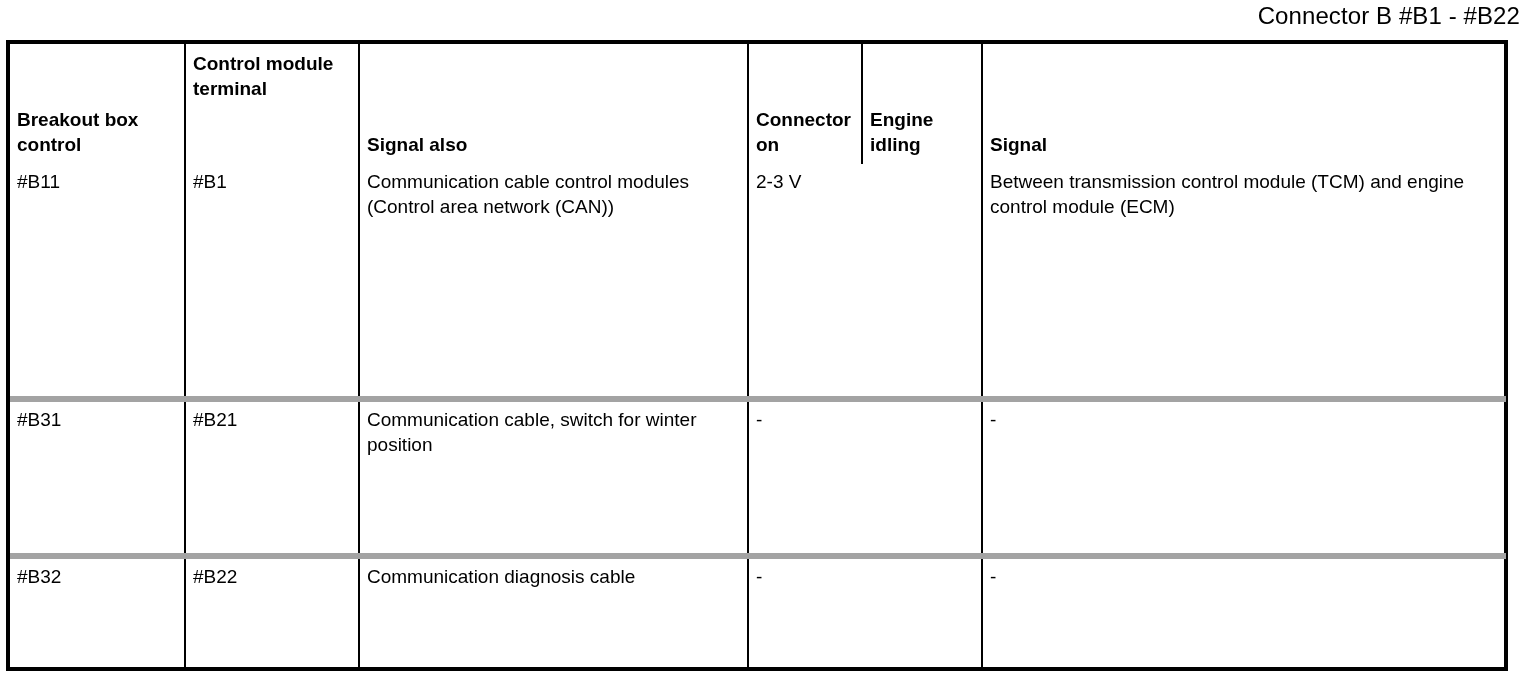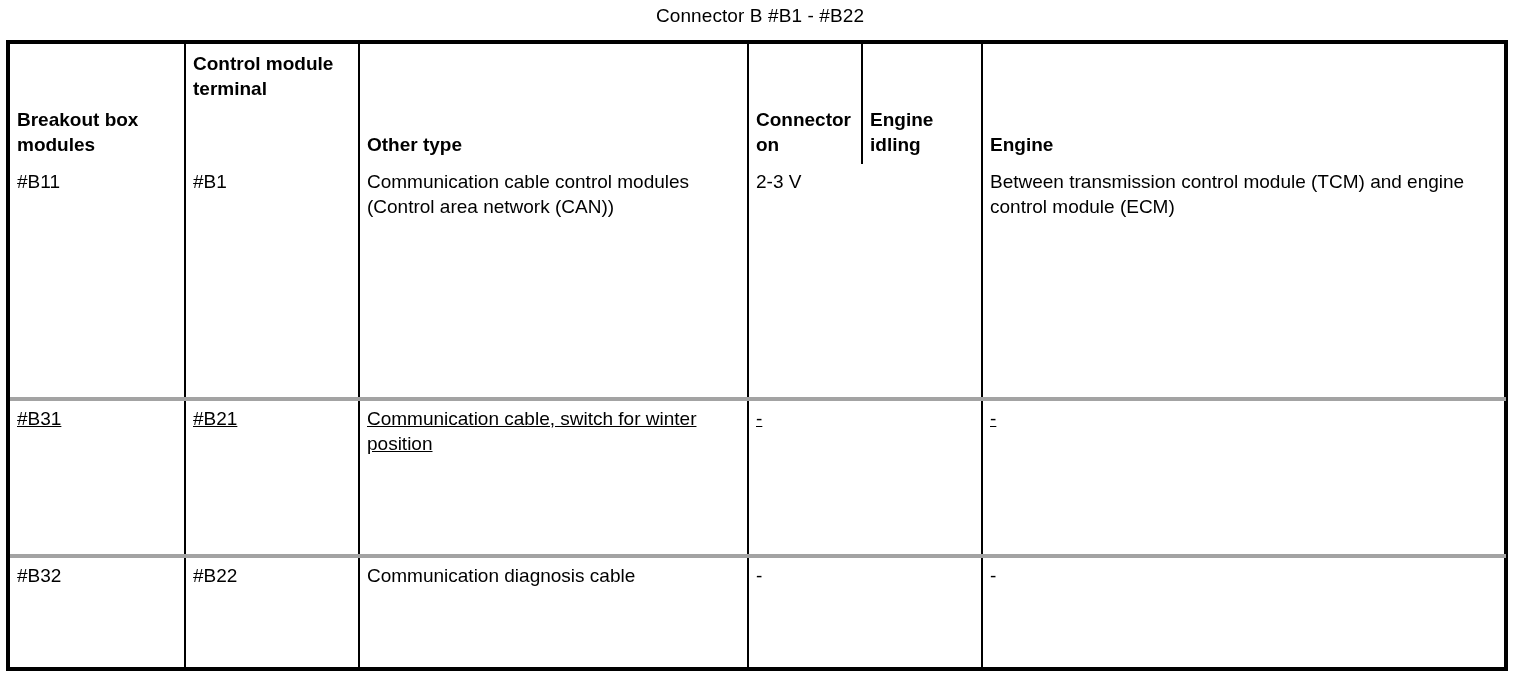--- a/index.html
+++ b/index.html
@@ -17,22 +17,22 @@
   .page {
     position: relative;
     width: 1520px;
     height: 678px;
   }
   .doc-title {
     position: absolute;
     top: 4px;
     left: 0;
     width: 1520px;
-    text-align: center;
-    font-size: 19px;
+    text-align: right;
+    font-size: 24px;
     line-height: 24px;
     letter-spacing: 0.1px;
     color: #000;
   }
   .table-wrap {
     position: absolute;
     left: 6px;
     top: 40px;
     width: 1502px;
     height: 631px;
@@ -51,21 +51,21 @@
   table.spec col.c-breakout  { width: 175px; }
   table.spec col.c-module    { width: 174px; }
   table.spec col.c-signal    { width: 389px; }
   table.spec col.c-ignition  { width: 114px; }
   table.spec col.c-engine    { width: 120px; }
   table.spec col.c-other     { width: 524px; }
 
   table.spec th,
   table.spec td {
     border-right: 2px solid #000;
-    border-bottom: 4px solid #a3a3a3;
+    border-bottom: 6px solid #a3a3a3;
     padding: 5px 7px 6px 7px;
     vertical-align: top;
     text-align: left;
     font-weight: normal;
     word-wrap: break-word;
     overflow-wrap: break-word;
   }
   table.spec th:last-child,
   table.spec td:last-child {
     border-right: none;
@@ -83,21 +83,21 @@
     height: 106px;
     padding-bottom: 7px;
   }
   
   table.spec thead th.top {
     vertical-align: top;
     padding-top: 7px;
   }
 
   .row-tall { height: 102px; }
-  .row-mid  { height: 68px; text-decoration: underline; }
+  .row-mid  { height: 68px; }
   .row-short{ height: 48px; }
 </style>
 </head>
 <body>
 
 <div class="page">
 
   <div class="doc-title">Connector B #B1 - #B22</div>
 
   <div class="table-wrap">
@@ -105,26 +105,26 @@
       <colgroup>
         <col class="c-breakout">
         <col class="c-module">
         <col class="c-signal">
         <col class="c-ignition">
         <col class="c-engine">
         <col class="c-other">
       </colgroup>
       <thead>
         <tr>
-          <th>Breakout box modules</th>
+          <th>Breakout box control</th>
           <th class="top">Control module terminal</th>
-          <th>Other type</th>
+          <th>Signal also</th>
           <th>Connector on</th>
           <th>Engine idling</th>
-          <th>Engine</th>
+          <th>Signal</th>
         </tr>
       </thead>
       <tbody>
 
         <tr class="row-tall">
           <td>#B11</td>
           <td>#B1</td>
           <td>Communication cable control modules (Control area network (CAN))</td>
           <td colspan="2">2-3 V</td>
           <td>Between transmission control module (TCM) and engine control module (ECM)</td>

